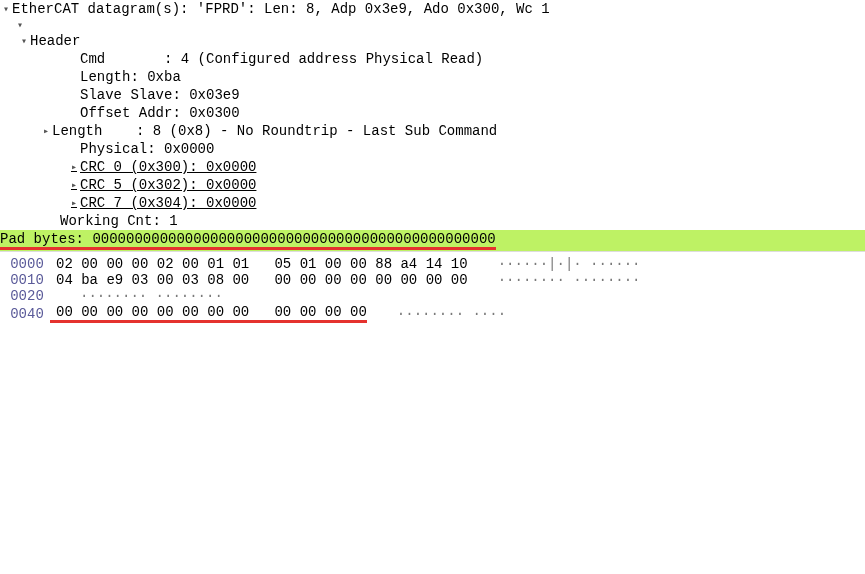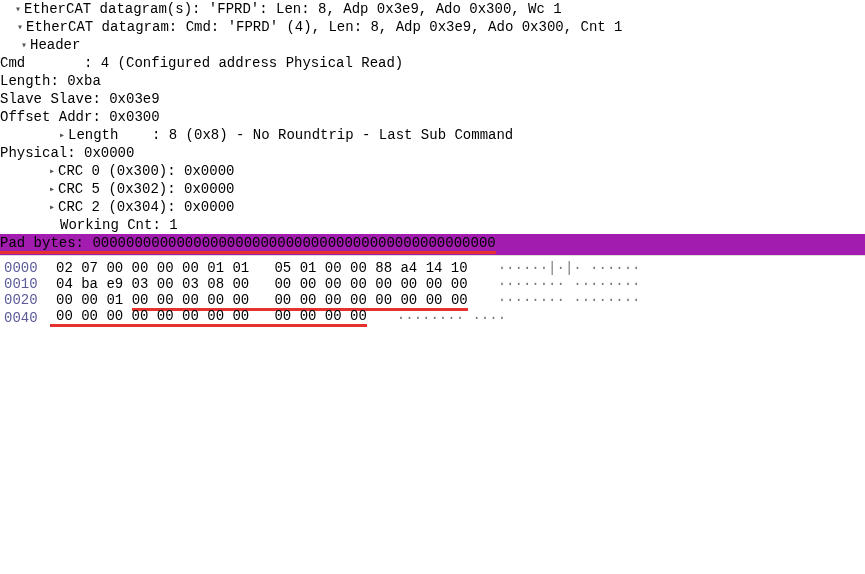--- a/index.html
+++ b/index.html
@@ -19,42 +19,43 @@
     .arrow {
       display: inline-block;
       width: 12px;
       text-align: center;
       cursor: pointer;
       color: #555;
       font-size: 10px;
     }
     .arrow-down::before { content: "▾"; }
     .arrow-right::before { content: "▸"; }
-    .indent-0 { padding-left: 12px; }
+    .indent-0 { padding-left: 0px; }
     .indent-1 { padding-left: 14px; }
     .indent-2 { padding-left: 18px; }
-    .indent-3 { padding-left: 46px; }
-    .indent-4 { padding-left: 56px; }
-    .hdr-fields { }
+    .indent-3 { padding-left: 68px; text-decoration: underline; }
+    .indent-4 { padding-left: 40px; }
+    .hdr-fields { padding-left: 80px; }
     .selected-row {
-      background: #a21caf;
+      background: #bef264;
     }
     .sep {
       height: 2px;
       background: #ffffff;
       border-top: 1px solid #dddddd;
     }
     .hex-area {
       padding: 2px 0;
     }
     .hex-row {
       display: flex;
       align-items: center;
       white-space: pre;
       padding: 0 4px;
+      text-align: center;
     }
     .offset-col {
       color: #5a5a99;
       width: 46px;
     }
     .hex-col {
       padding-left: 6px;
     }
     .ascii-col {
       padding-left: 30px;
@@ -69,21 +70,20 @@
 
 <div class="tree-area">
 
   <div class="tree-row indent-0">
     <span class="arrow arrow-down"></span>
     <span>EtherCAT datagram(s): 'FPRD': Len: 8, Adp 0x3e9, Ado 0x300, Wc 1</span>
   </div>
 
   <div class="tree-row indent-1">
     <span class="arrow arrow-down"></span>
-    <span>EtherCAT datagram: Cmd: 'FPRD' (4), Len: 8, Adp 0x3e9, Ado 0x300, Cnt 1</span>
   </div>
 
   <div class="tree-row indent-2">
     <span class="arrow arrow-down"></span>
     <span>Header</span>
   </div>
 
   <div class="tree-row hdr-fields">
     <span>Cmd       : 4 (Configured address Physical Read)</span>
   </div>
@@ -109,52 +109,51 @@
   <div class="tree-row indent-3">
     <span class="arrow arrow-right"></span>
     <span>CRC 0 (0x300): 0x0000</span>
   </div>
   <div class="tree-row indent-3">
     <span class="arrow arrow-right"></span>
     <span>CRC 5 (0x302): 0x0000</span>
   </div>
   <div class="tree-row indent-3">
     <span class="arrow arrow-right"></span>
-    <span>CRC 2 (0x304): 0x0000</span>
+    <span>CRC 7 (0x304): 0x0000</span>
   </div>
 
   <div class="tree-row" style="padding-left:60px;">
     <span>Working Cnt: 1</span>
   </div>
 
   <div class="tree-row selected-row">
     <span class="underline-red">Pad bytes: 000000000000000000000000000000000000000000000000</span>
   </div>
 
 </div>
 
 <div class="sep"></div>
 
 <div class="hex-area">
 
   <div class="hex-row">
     <span class="offset-col">0000</span>
-    <span class="hex-col">02 07 00 00 00 00 01 01   05 01 00 00 88 a4 14 10</span>
+    <span class="hex-col">02 00 00 00 02 00 01 01   05 01 00 00 88 a4 14 10</span>
     <span class="ascii-col">······|·|· ······</span>
   </div>
 
   <div class="hex-row">
     <span class="offset-col">0010</span>
     <span class="hex-col">04 ba e9 03 00 03 08 00   00 00 00 00 00 00 00 00</span>
     <span class="ascii-col">········ ········</span>
   </div>
 
   <div class="hex-row">
     <span class="offset-col">0020</span>
-    <span class="hex-col">00 00 01 <span class="underline-red">00 00 00 00 00   00 00 00 00 00 00 00 00</span></span>
     <span class="ascii-col">········ ········</span>
   </div>
 
   <div class="hex-row">
     <span class="offset-col">0040</span>
     <span class="hex-col underline-red">00 00 00 00 00 00 00 00   00 00 00 00</span>
     <span class="ascii-col">········ ····</span>
   </div>
 
 </div>

